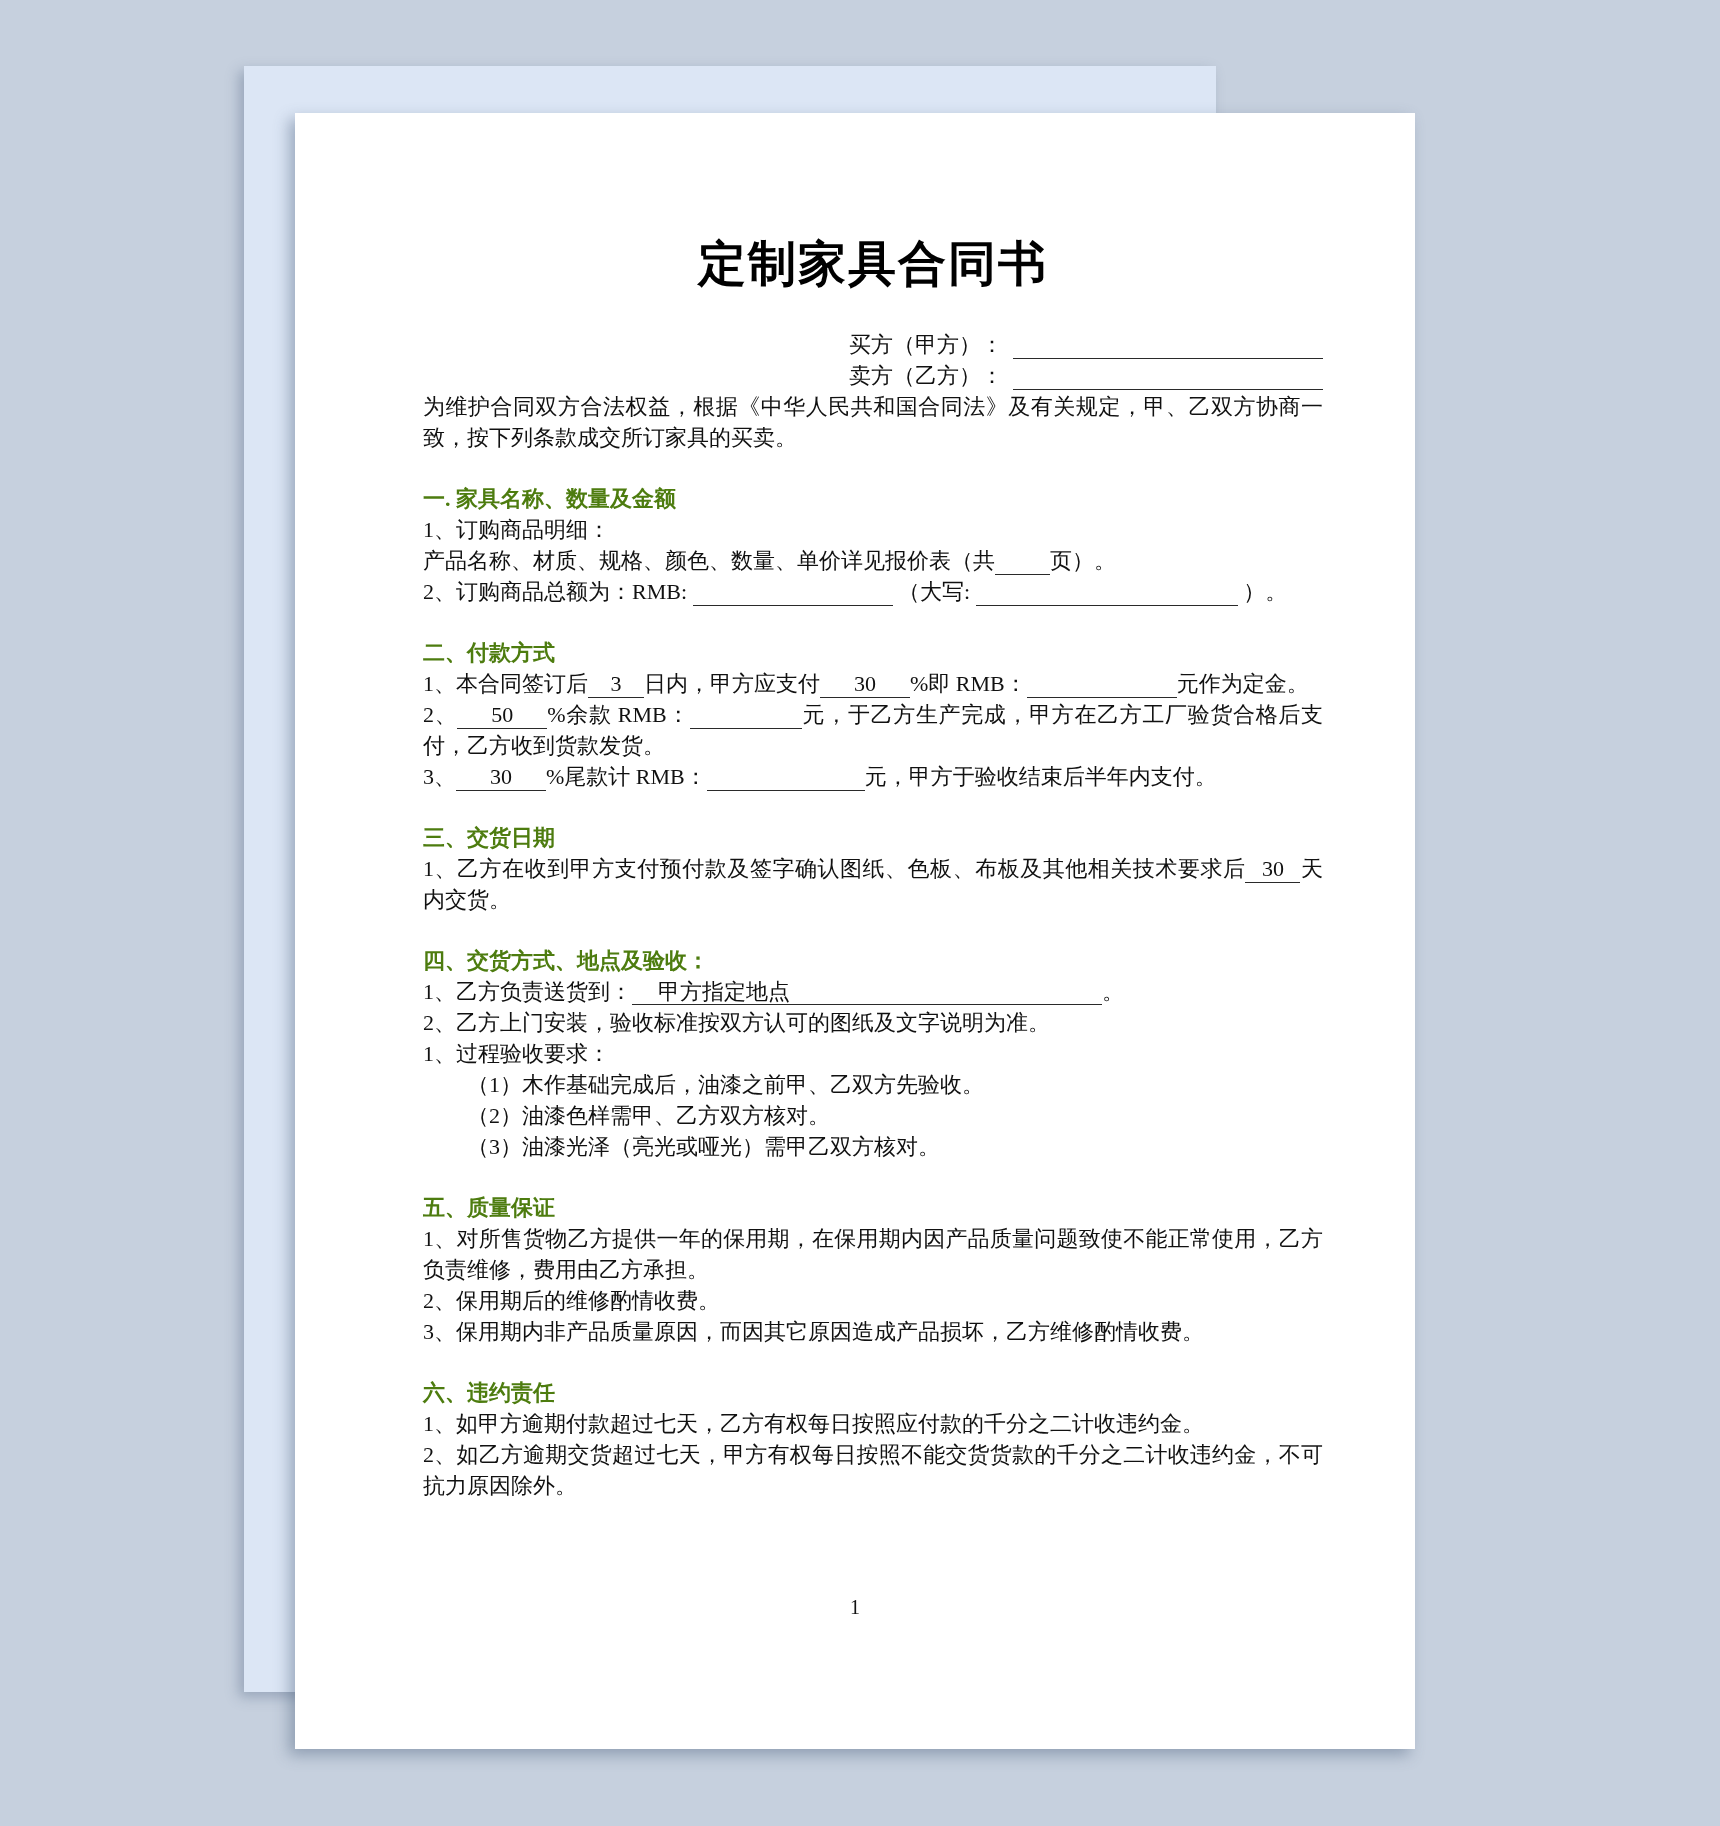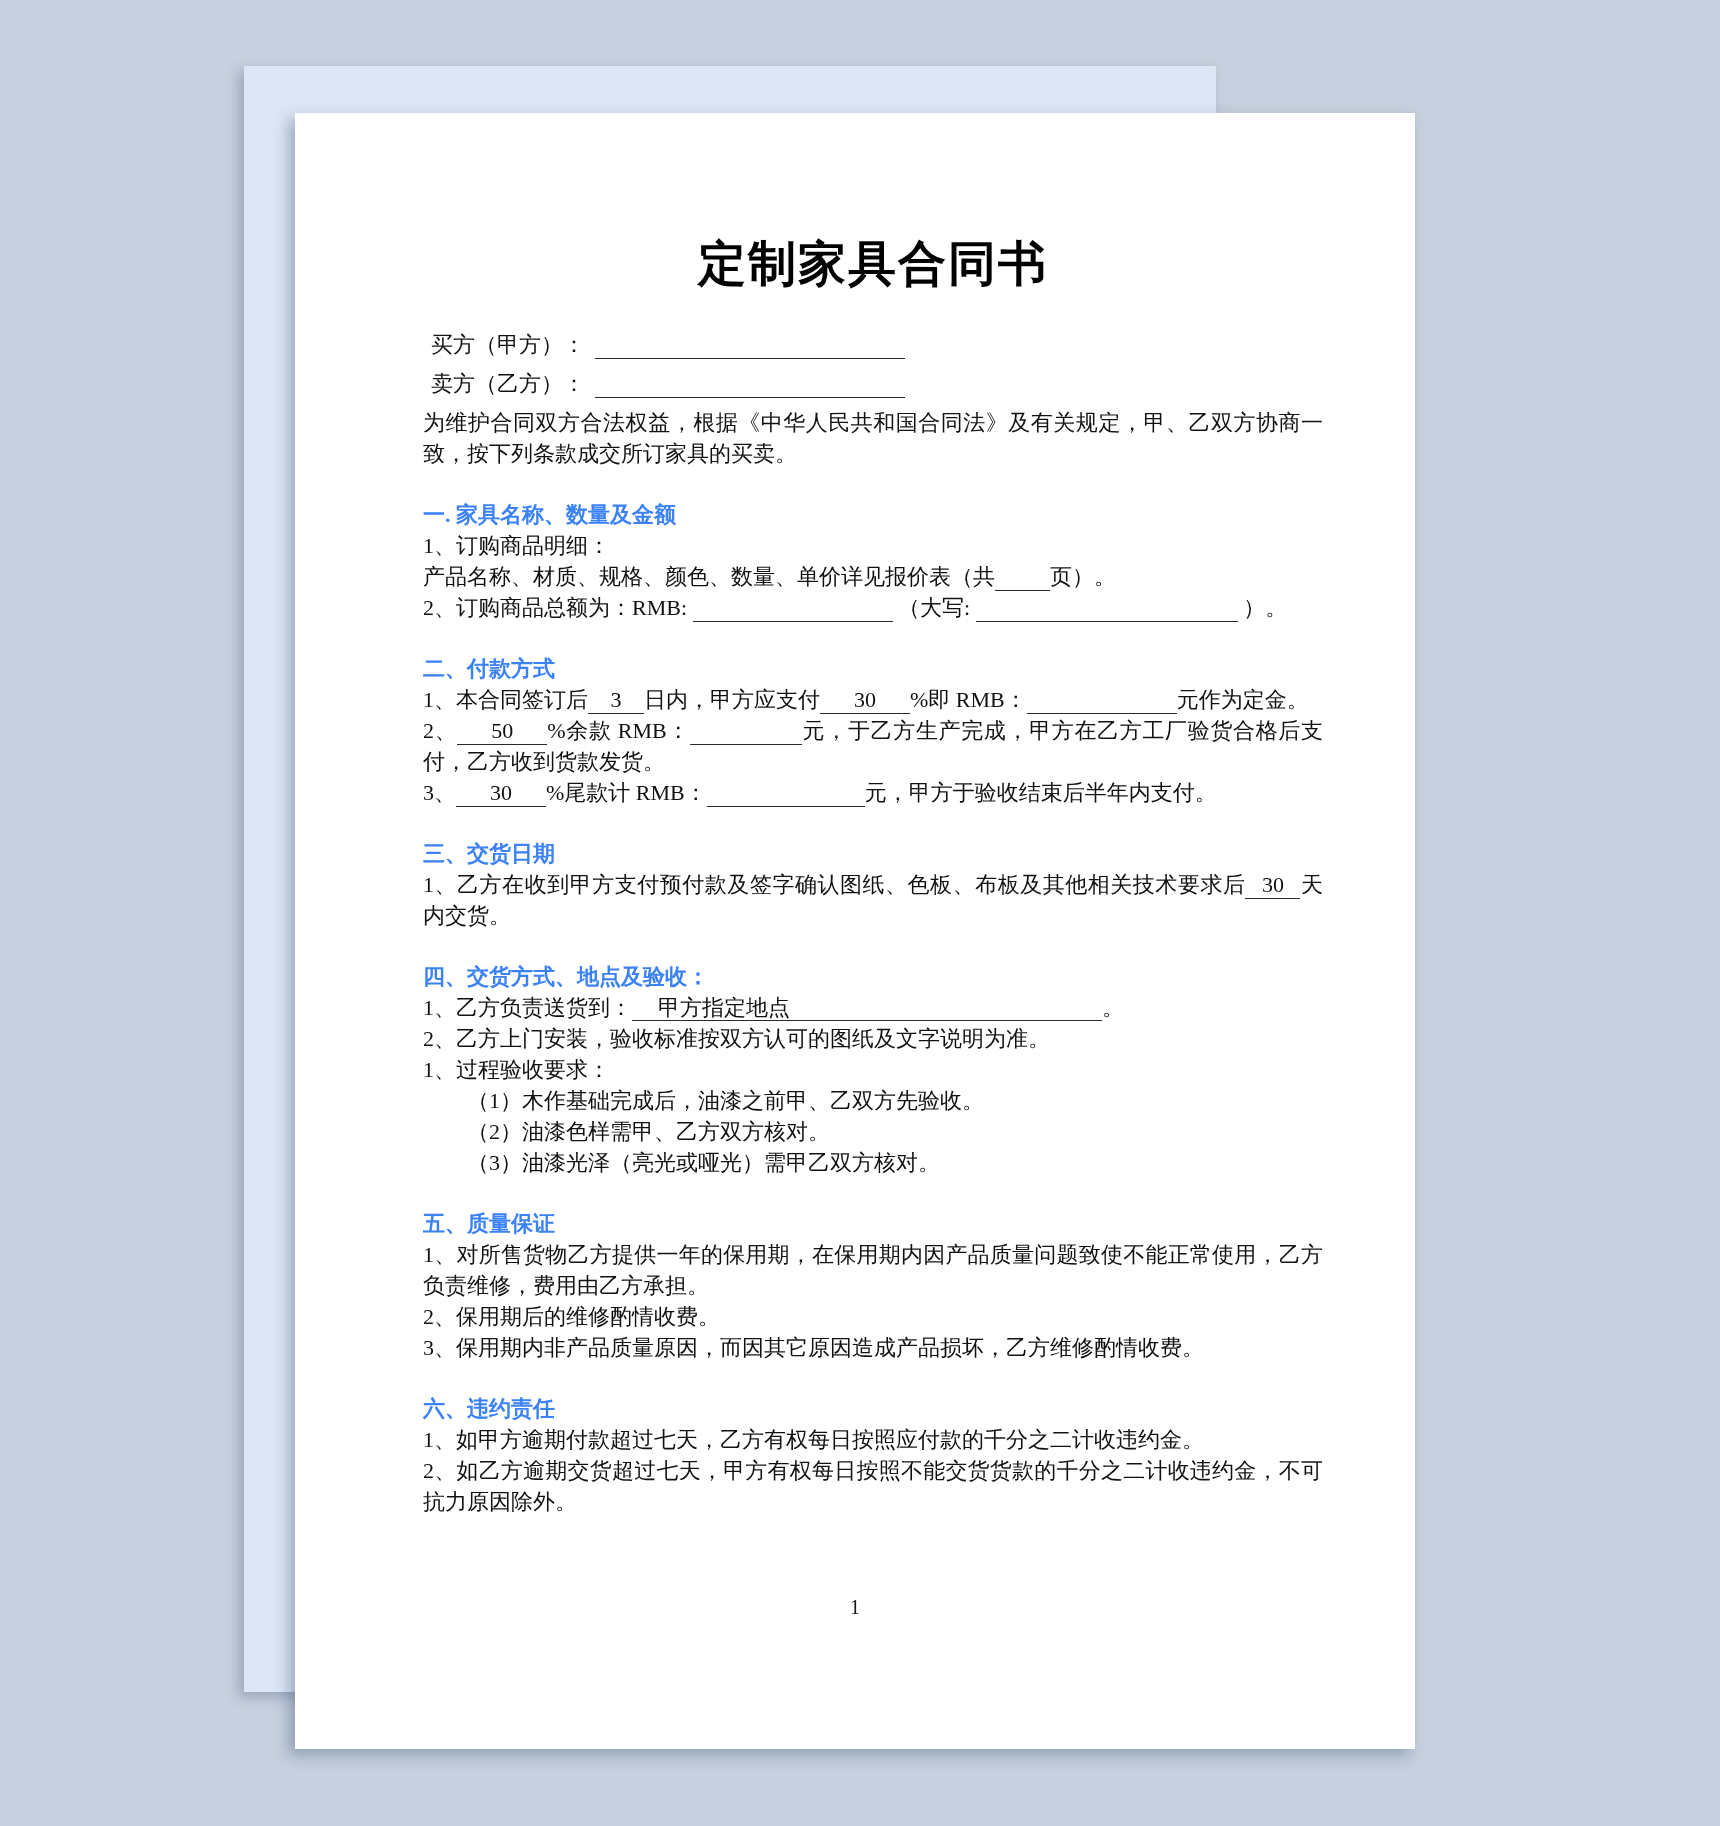--- a/index.html
+++ b/index.html
@@ -23,26 +23,26 @@
   .content{
     position:absolute;left:128px;top:0;width:900px;
     font-size:22px;line-height:31px;color:#111;
   }
   .doc-title{
     margin:128px 0 42px 0;
     text-align:center;
     font-size:48px;line-height:46px;font-weight:bold;letter-spacing:2px;
     color:#000;
   }
-  .party-line{margin:8px;}
+  .party-line{margin:0;text-align:right;}
   .party-line .blank{margin-left:10px;}
   .intro{margin:0;text-align:justify;}
   .heading{
     margin:30px 0 0 0;
-    font-size:22px;line-height:31px;font-weight:bold;color:#3b82f6;
+    font-size:22px;line-height:31px;font-weight:bold;color:#4d7c0f;
   }
   .clause{margin:0;text-align:justify;}
   .clause.indent{padding-left:44px;}
   .blank{
     display:inline-block;
     border-bottom:1px solid #2a2a2a;
     height:26px;line-height:26px;
     text-align:center;
     vertical-align:baseline;
     white-space:nowrap;

